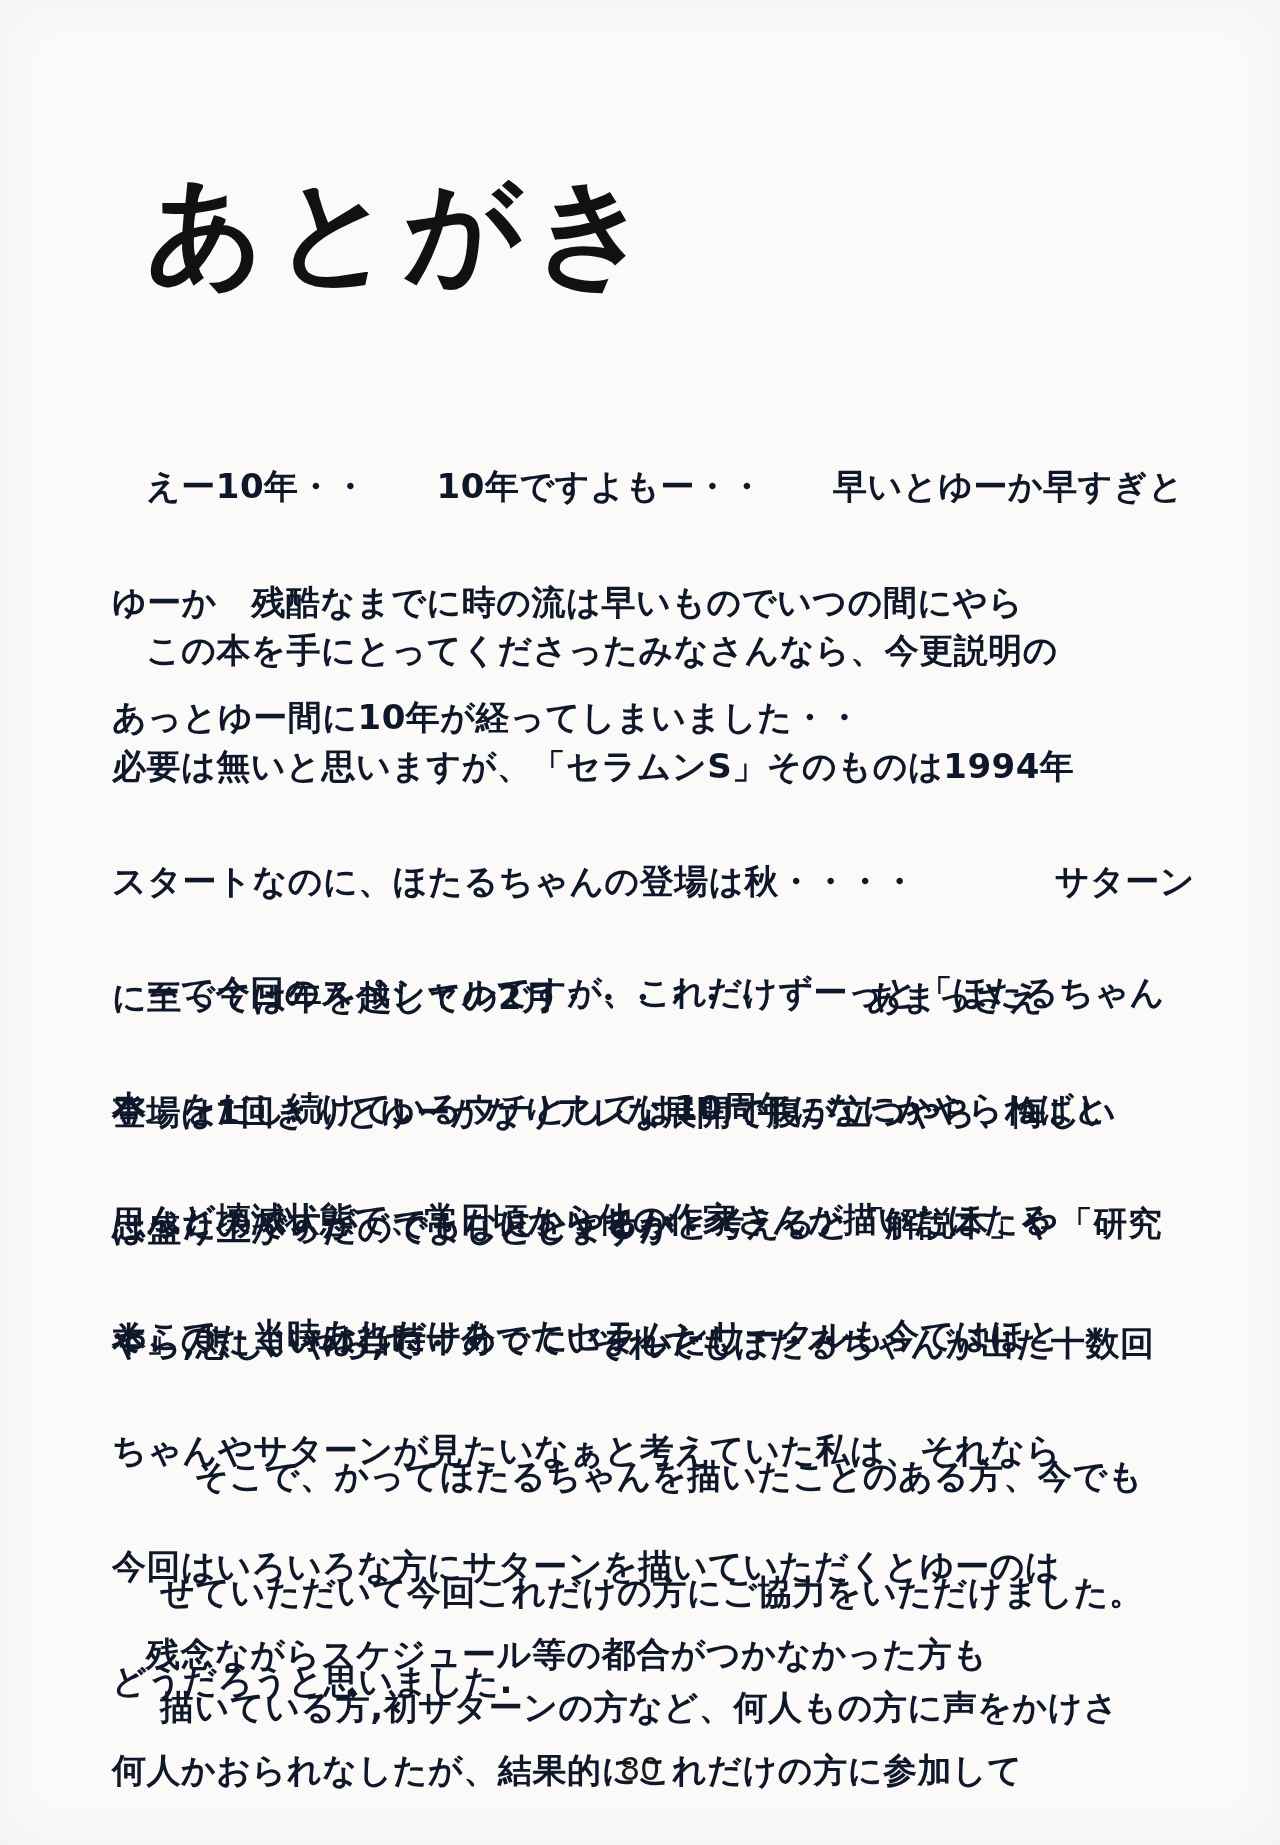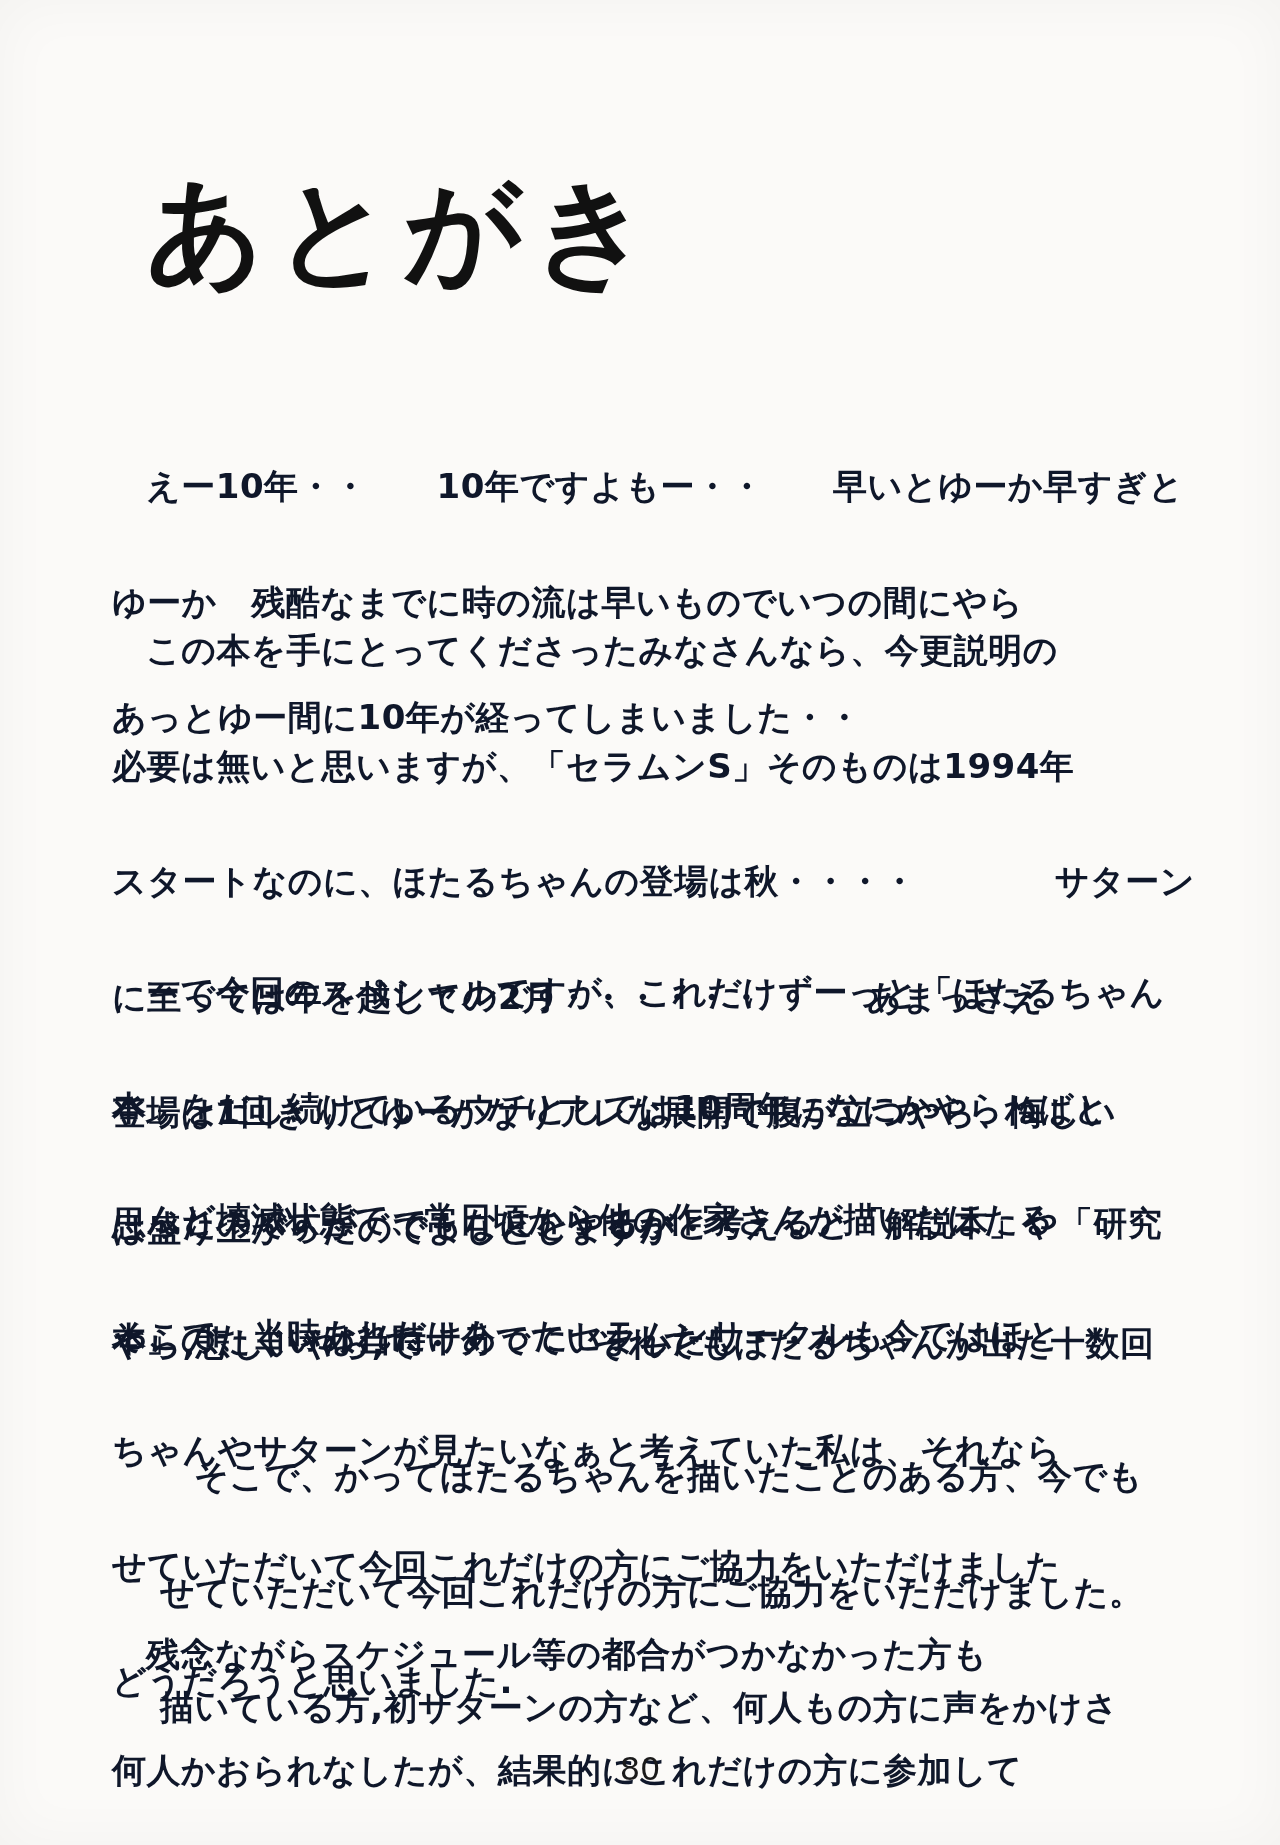--- a/index.html
+++ b/index.html
@@ -88,21 +88,21 @@
     <div class="line">ーで今回のスペシャルですが、これだけずーっと「ほたるちゃん</div>
     <div class="line">本」をだし続けているウチとしては10周年になにかやらねばと</div>
     <div class="line">思ったのですが　でもなにをやるかと考えると「解説本」や「研究</div>
     <div class="line">本」のたぐいは当時十分でていましたし・・・・</div>
   </div>
 
   <div class="para p4">
     <div class="line">んど壊滅状態で、常日頃から他の作家さんが描いたほたる</div>
     <div class="line">そこで、当時あれだけあったセラムンサークルも今ではほと</div>
     <div class="line">ちゃんやサターンが見たいなぁと考えていた私は、それなら</div>
-    <div class="line">せていただいて今回これだけの方にご協力をいただけました</div>
+    <div class="line">今回はいろいろな方にサターンを描いていただくとゆーのは</div>
     <div class="line">どうだろうと思いました.</div>
   </div>
 
   <div class="para p5">
     <div class="line">そこで、かってほたるちゃんを描いたことのある方、今でも</div>
     <div class="line">せていただいて今回これだけの方にご協力をいただけました。</div>
     <div class="line">描いている方,初サターンの方など、何人もの方に声をかけさ</div>
   </div>
 
   <div class="para p6">

